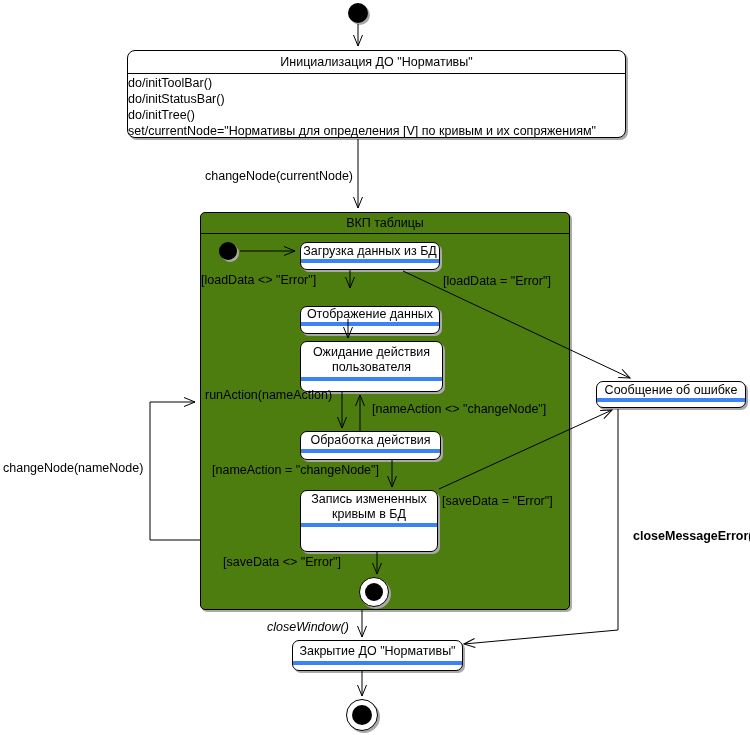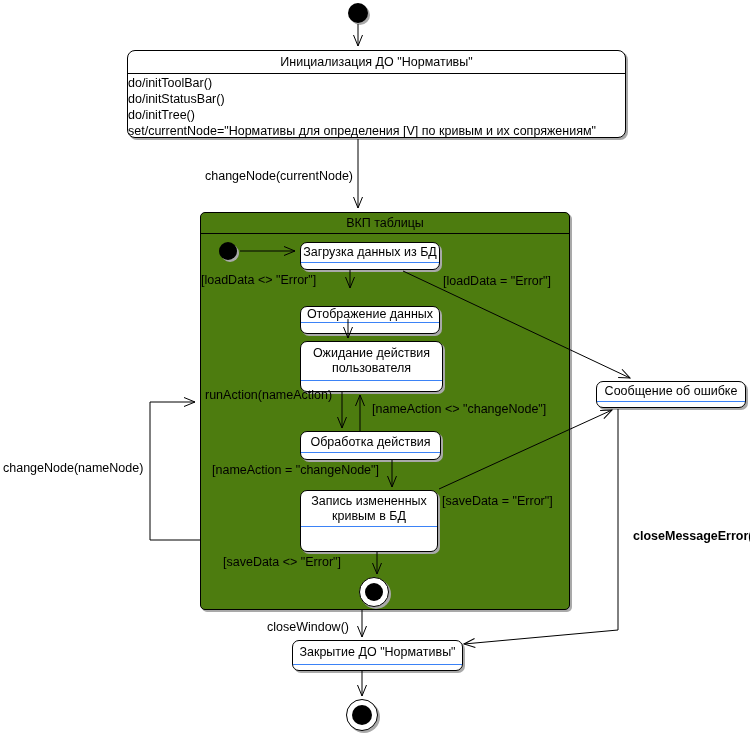--- a/index.html
+++ b/index.html
@@ -7,21 +7,21 @@
     position:relative;width:750px;height:735px;background:#fff;overflow:hidden;
     font-family:"Liberation Sans",sans-serif;font-size:12.5px;color:#000;
   }
   
   .state{
     position:absolute;box-sizing:border-box;background:#fff;border:1px solid #000;
     border-radius:7px;box-shadow:2px 2px 0 #a9a9a9;display:flex;flex-direction:column;z-index:2;
   }
   .state .sn{
     flex:1;display:flex;align-items:center;justify-content:center;text-align:center;
-    border-bottom:1px solid #3b82f6;line-height:15px;padding:0 2px;white-space:normal;
+    border-bottom:4px solid #3b82f6;line-height:15px;padding:0 2px;white-space:normal;
   }
   .state .se{flex:0 0 auto;}
   .state.nowrap .sn{white-space:nowrap;}
   
   .bigstate{
     position:absolute;box-sizing:border-box;background:#fff;border:1px solid #000;
     border-radius:8px;box-shadow:2px 2px 0 #a9a9a9;z-index:2;
   }
   .bigstate .title{
     height:22px;border-bottom:1px solid #000;display:flex;align-items:center;justify-content:center;
@@ -115,21 +115,21 @@
   </div>
 
   <div class="lbl" style="left:201px;top:273px;">[loadData &lt;&gt; "Error"]</div>
   <div class="lbl" style="left:443px;top:274px;">[loadData = "Error"]</div>
   <div class="lbl" style="left:205px;top:388px;">runAction(nameAction)</div>
   <div class="lbl" style="left:372px;top:402px;">[nameAction &lt;&gt; "changeNode"]</div>
   <div class="lbl" style="left:212px;top:463px;">[nameAction = "changeNode"]</div>
   <div class="lbl" style="left:442px;top:494px;">[saveData = "Error"]</div>
   <div class="lbl" style="left:223px;top:555px;">[saveData &lt;&gt; "Error"]</div>
   <div class="lbl" style="left:3px;top:461px;">changeNode(nameNode)</div>
-  <div class="lbl" style="left:267px;top:620px;">closeWindow()</div>
+  <div class="lbl" style="left:267px;top:620px;font-style:italic;">closeWindow()</div>
   <div class="lbl" style="left:633px;top:529px;font-weight:bold;">closeMessageError()</div>
 
   <svg class="edges" width="750" height="735" viewBox="0 0 750 735">
     <defs>
       <marker id="arr" markerWidth="16" markerHeight="12" refX="0" refY="0" viewBox="-13 -6 16 12" orient="auto" markerUnits="userSpaceOnUse">
         <path d="M -11 -4.5 L 0 0 L -11 4.5" fill="none" stroke="#000" stroke-width="1"></path>
       </marker>
     </defs>
     <line x1="358" y1="24" x2="358" y2="46" stroke="#000" marker-end="url(#arr)"></line>
     <line x1="358" y1="139" x2="358" y2="208" stroke="#000" marker-end="url(#arr)"></line>

